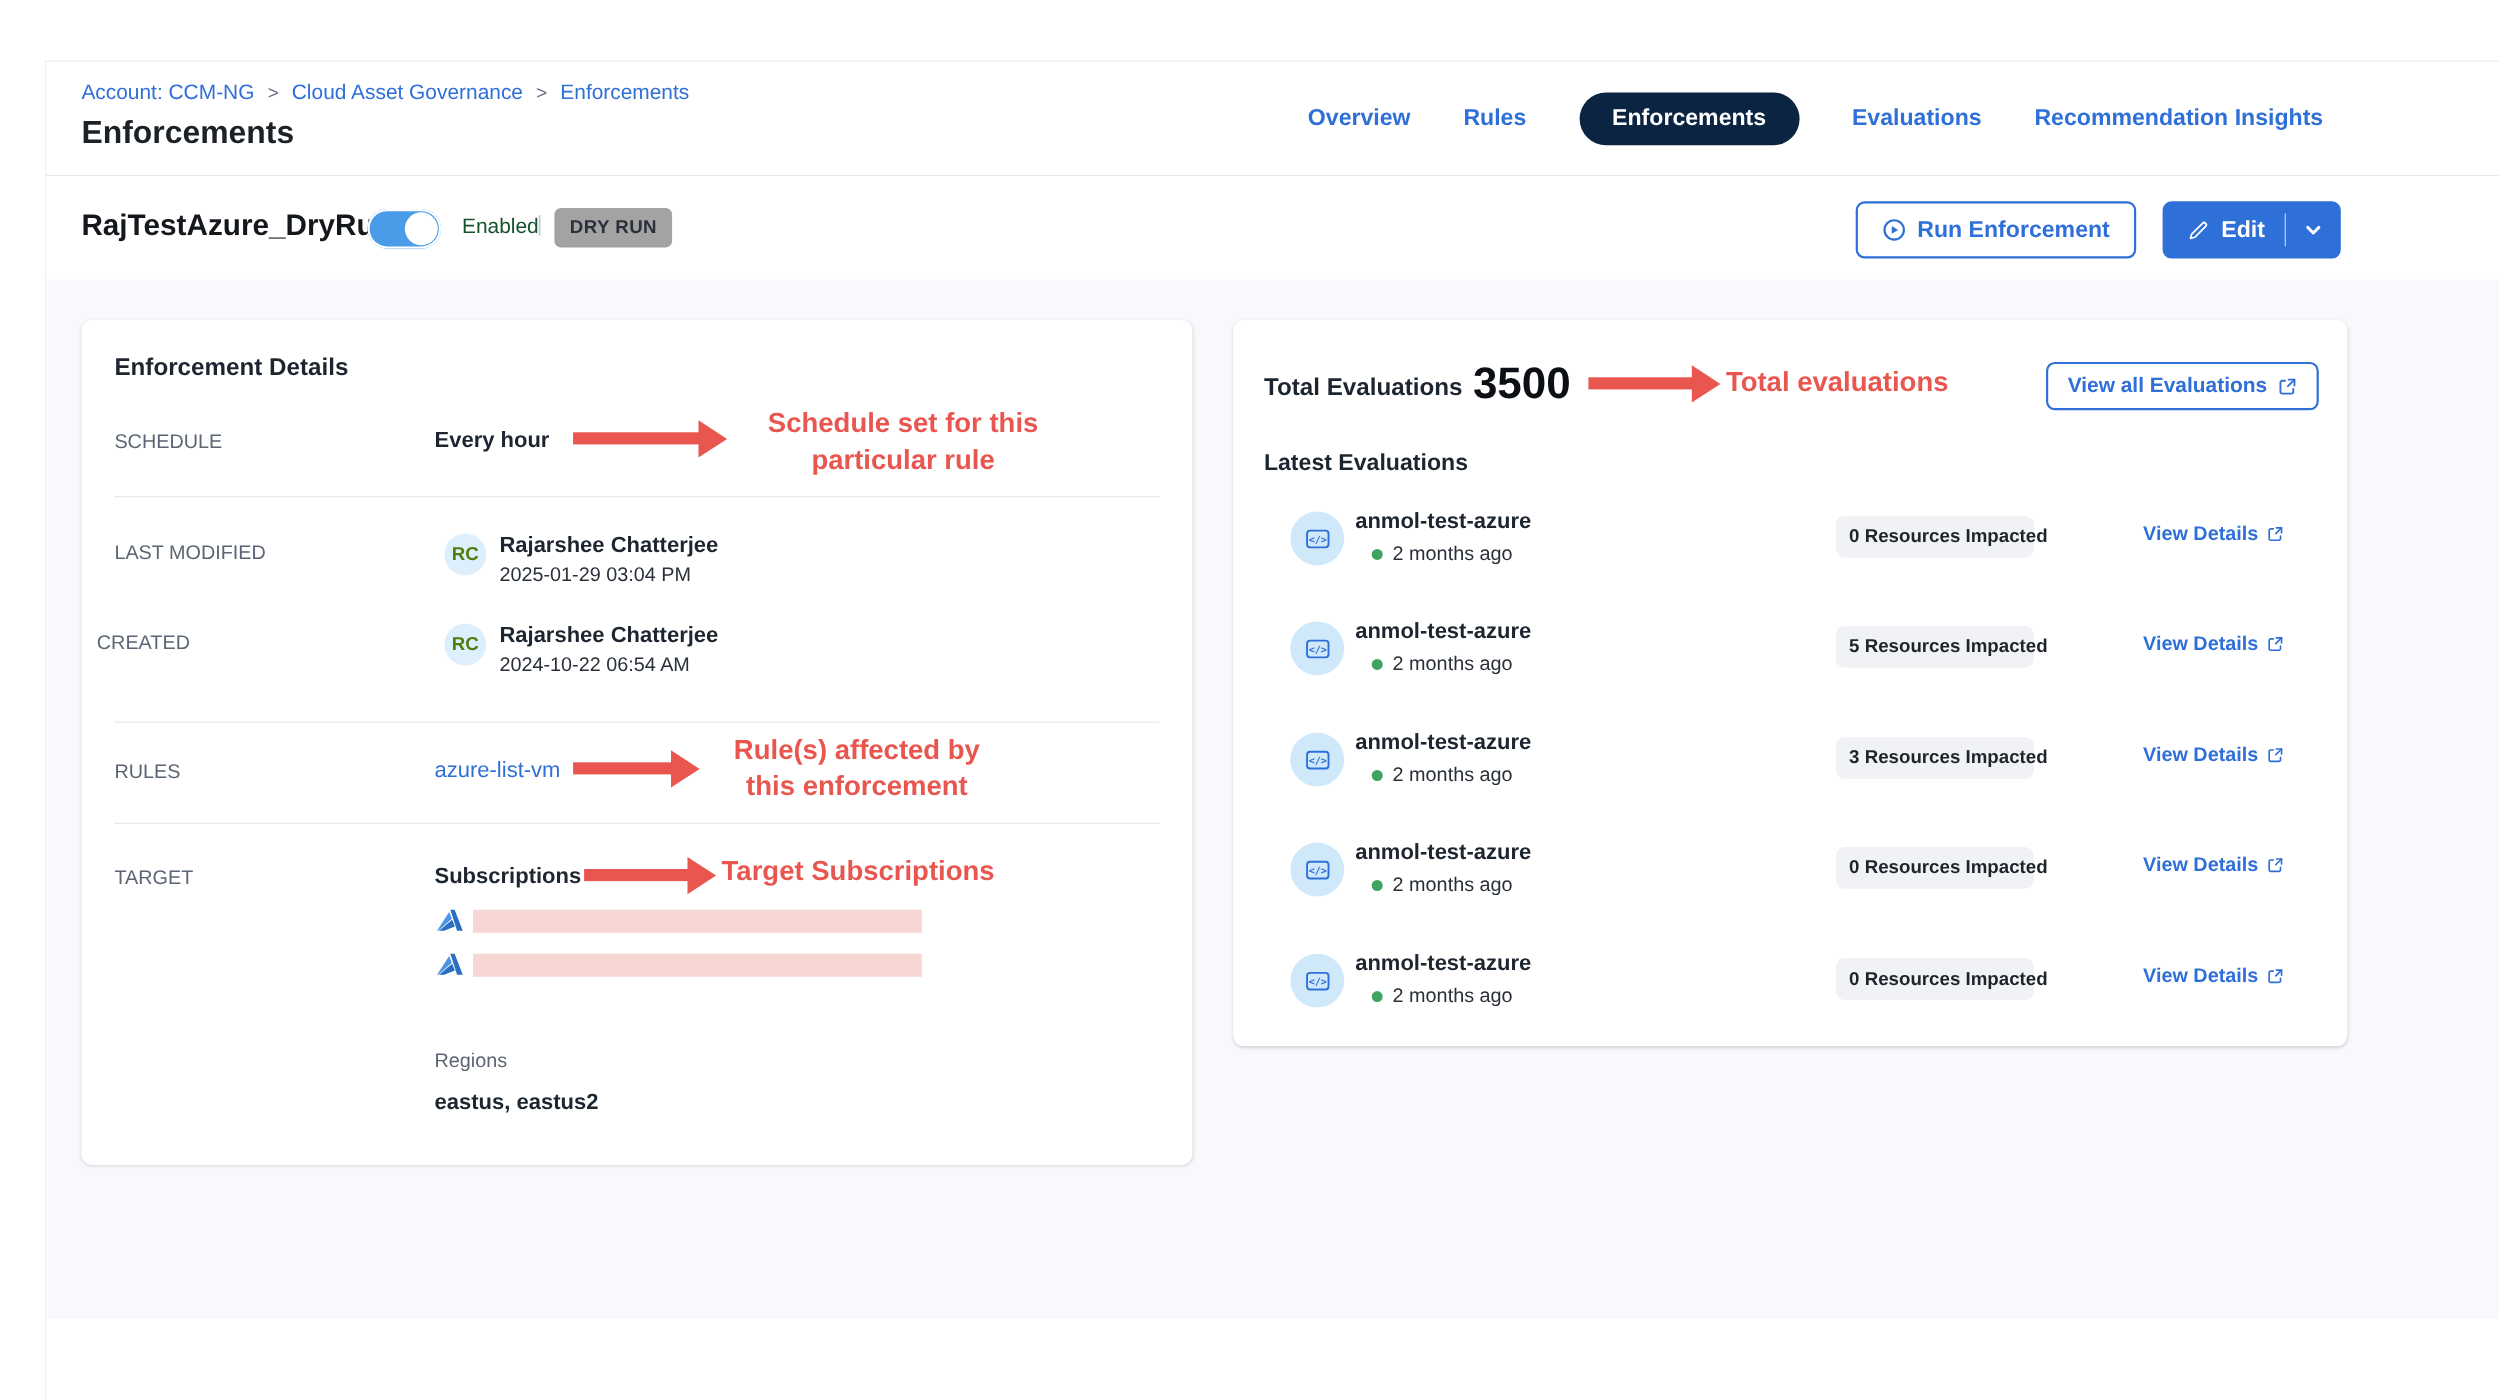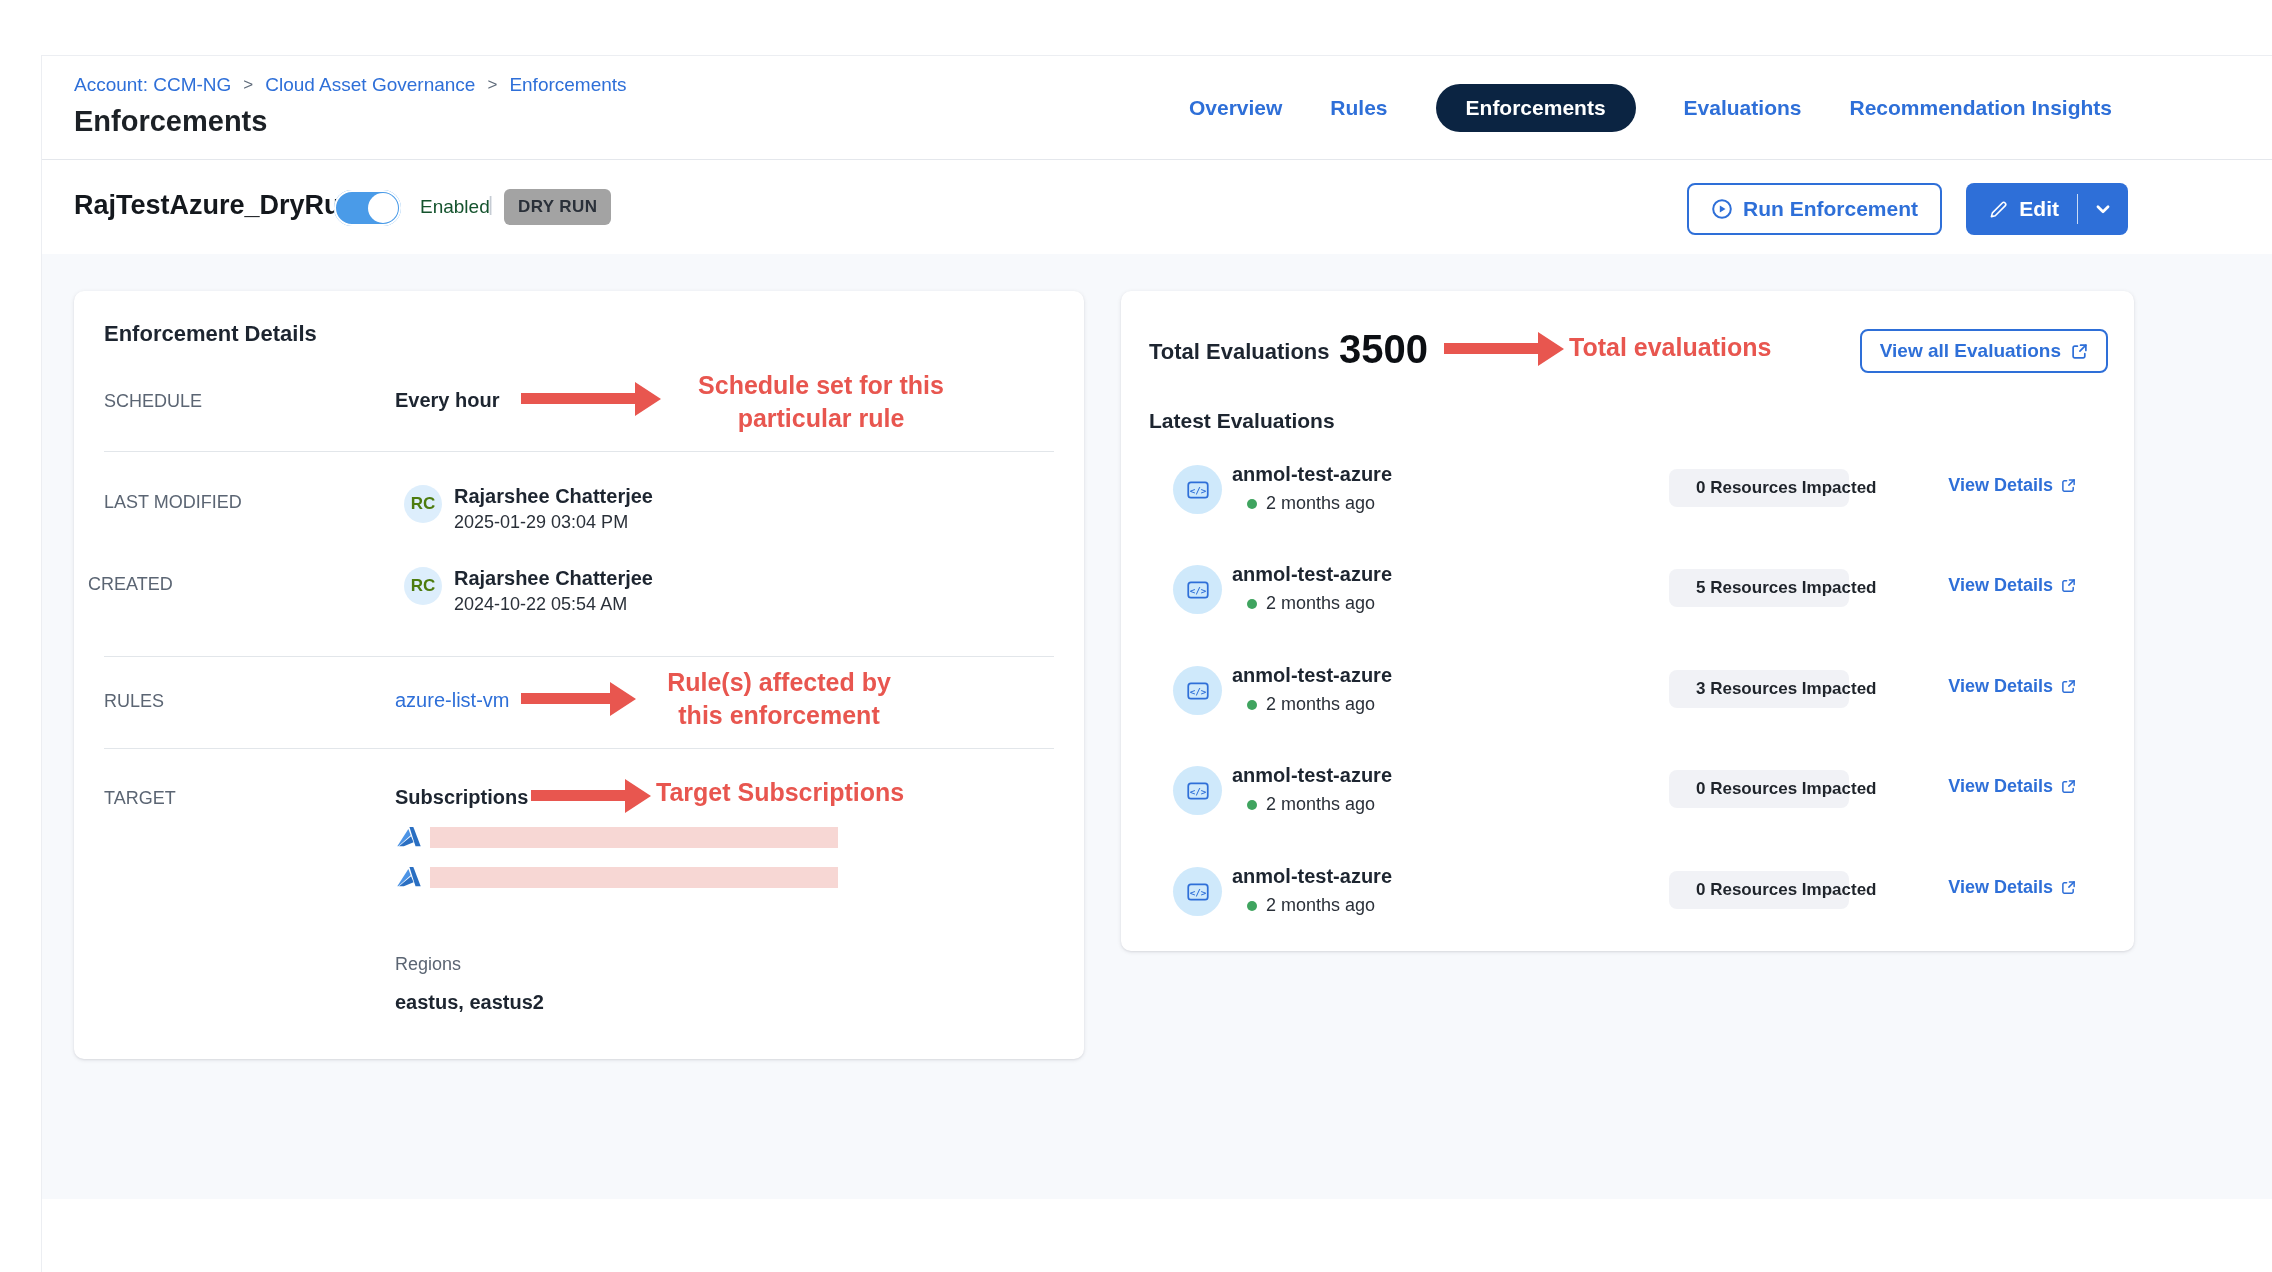--- a/index.html
+++ b/index.html
@@ -75,21 +75,21 @@
                  font-size:19px; font-weight:bold; color:#2e6fd8; cursor:pointer; }
   .latest-label { position:absolute; left:28px; top:118px; font-size:21px; font-weight:bold; color:#1d2530; }
 
   .eval-row { position:absolute; left:0; right:0; height:96px; }
   .eval-avatar { position:absolute; left:52px; top:24px; width:49px; height:49px; border-radius:50%; background:#cfe9fb;
                  display:flex; align-items:center; justify-content:center; }
   .eval-name { position:absolute; left:111px; top:22px; font-size:20px; font-weight:bold; color:#1d2530; }
   .eval-time { position:absolute; left:145px; top:52px; font-size:18px; color:#2a3039; }
   .eval-dot { position:absolute; left:126px; top:58px; width:10px; height:10px; border-radius:50%; background:#3fa45f; }
   .eval-badge { position:absolute; left:548px; top:28px; width:180px; text-align:center; background:#f1f2f6; border-radius:8px;
-                padding:9px 27px; font-size:17px; font-weight:bold; color:#1f242b; white-space:nowrap; }
+                padding:9px 12px; font-size:17px; font-weight:bold; color:#1f242b; white-space:nowrap; }
   .eval-link { position:absolute; right:58px; top:34px; display:flex; align-items:center; gap:8px;
                font-size:18px; font-weight:bold; color:#2e6fd8; text-decoration:none; cursor:pointer; }
 
   .icon { display:inline-flex; }
 </style>
 </head>
 <body>
 
 <div class="screen">
   <div class="app">
@@ -168,21 +168,21 @@
       <div class="hline" style="top:160px;"></div>
 
       <div class="lbl" style="left:30px; top:201px;">LAST MODIFIED</div>
       <div class="avatar" style="left:330px; top:194px;">RC</div>
       <div class="who-name" style="left:380px; top:194px;">Rajarshee Chatterjee</div>
       <div class="who-date" style="left:380px; top:221px;">2025-01-29 03:04 PM</div>
 
       <div class="lbl" style="left:14px; top:283px;">CREATED</div>
       <div class="avatar" style="left:330px; top:276px;">RC</div>
       <div class="who-name" style="left:380px; top:276px;">Rajarshee Chatterjee</div>
-      <div class="who-date" style="left:380px; top:303px;">2024-10-22 05:54 AM</div>
+      <div class="who-date" style="left:380px; top:303px;">2024-10-22 06:54 AM</div>
 
       <div class="hline" style="top:365px;"></div>
 
       <div class="lbl" style="left:30px; top:400px;">RULES</div>
       <a class="rule-link" style="left:321px; top:398px;">azure-list-vm</a>
       <div class="arrow" style="left:447px; top:402px; width:90px;"></div>
       <div class="anno" style="left:560px; top:375px; width:290px;">
         <div>Rule(s) affected by</div>
         <div>this enforcement</div>
       </div>

